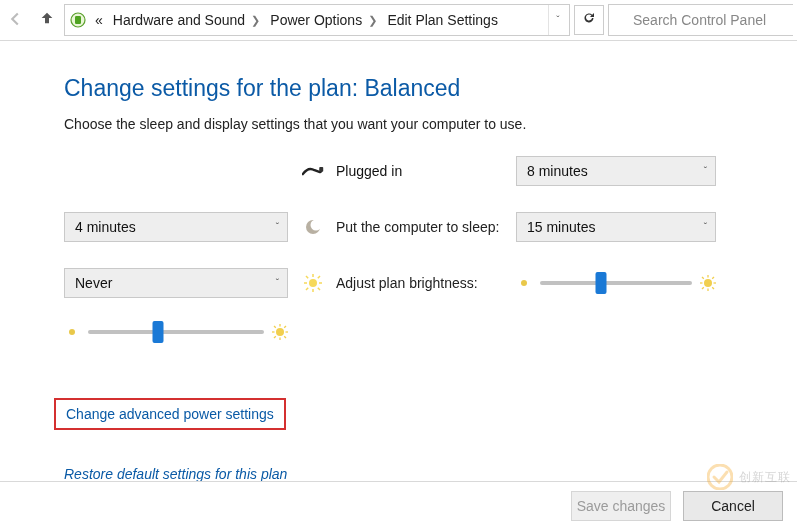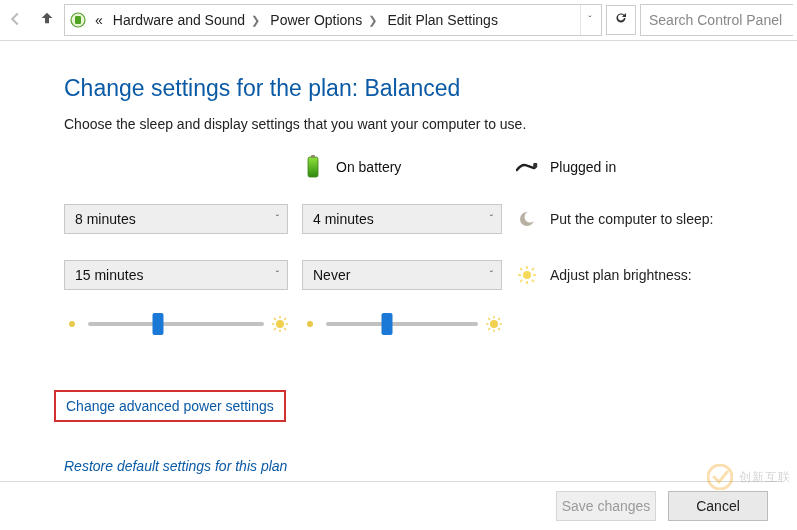--- a/index.html
+++ b/index.html
@@ -87,21 +87,21 @@
     color: #333;
     margin-left: 2px;
   }
   .search-box {
     width: 136px;
     height: 30px;
     border: 1px solid #ccc;
     border-right: none;
     display: flex;
     align-items: center;
-    padding: 0 8px;
+    padding: 0 24px;
     margin-left: 2px;
     color: #888;
     overflow: hidden;
     white-space: nowrap;
   }
   
   .content {
     padding: 34px 30px 0 64px;
     height: calc(100% - 40px - 48px);
     box-sizing: border-box;
@@ -201,21 +201,21 @@
   .link-highlight {
     border: 2px solid #d43030;
     padding: 6px 10px;
     margin-left: -10px;
   }
   
   .footer {
     position: absolute;
     bottom: 0;
     left: 0;
-    right: 15px;
+    right: 0;
     height: 48px;
     border-top: 1px solid #d9d9d9;
     display: flex;
     align-items: center;
     justify-content: flex-end;
     padding-right: 14px;
     gap: 12px;
     background: #fff;
   }
   .btn {
@@ -307,35 +307,20 @@
   </div>
 </div>
 
 <div class="content">
   <div class="title">Change settings for the plan: Balanced</div>
   <div class="subtitle">Choose the sleep and display settings that you want your computer to use.</div>
 
   <div class="settings-grid">
 
     <div></div>
-    <div class="col-header">
-      <span class="icon-slot">
-        <svg width="20" height="26" viewBox="0 0 20 26">
-          <rect x="5" y="3" width="10" height="20" rx="2" fill="url(#bg)" stroke="#3e7e18" stroke-width="0.8"></rect>
-          <rect x="8" y="1" width="4" height="3" rx="1" fill="#8c8c63"></rect>
-          <defs>
-            <linearGradient id="bg" x1="0" y1="0" x2="0" y2="1">
-              <stop offset="0" stop-color="#8fe23a"></stop>
-              <stop offset="1" stop-color="#2f8a0e"></stop>
-            </linearGradient>
-          </defs>
-        </svg>
-      </span>
-      <span>On battery</span>
-    </div>
     <div class="col-header">
       <span class="icon-slot">
         <svg width="28" height="16" viewBox="0 0 28 16">
           <path d="M1 12 Q 8 2 16 7 L22 9 Q25 10 24 6" stroke="#222" stroke-width="3" fill="none" stroke-linecap="round"></path>
           <rect x="22" y="3" width="5" height="6" rx="1" fill="#333"></rect>
         </svg>
       </span>
       <span>Plugged in</span>
     </div>
 

